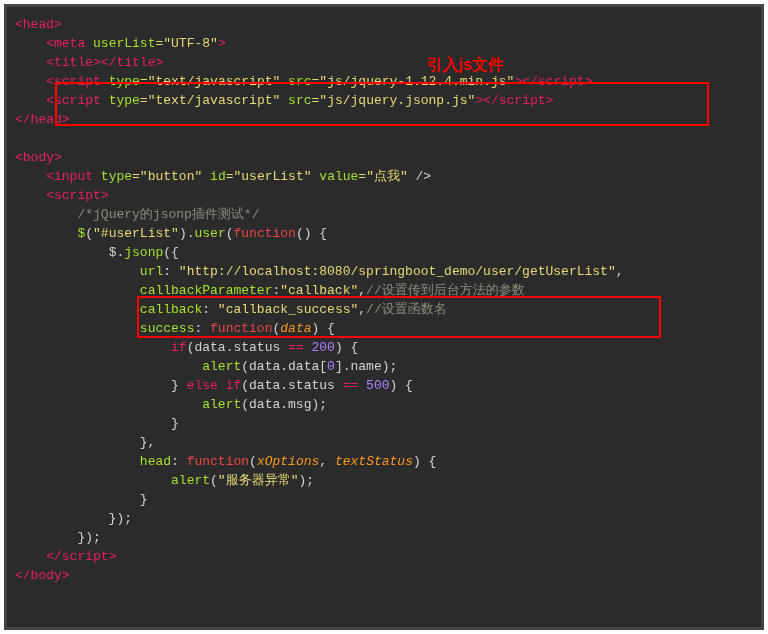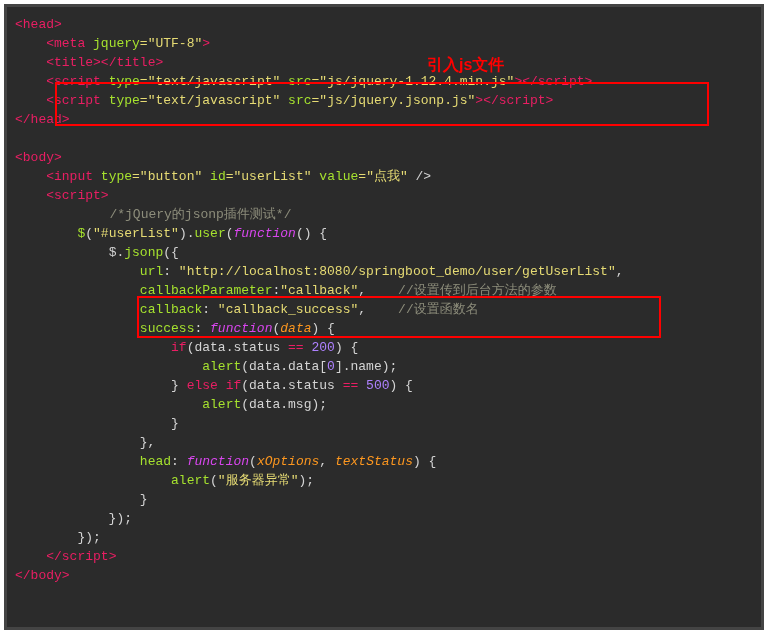--- a/index.html
+++ b/index.html
@@ -24,44 +24,44 @@
     line-height: 19px;
     white-space: pre;
     color: #d4d4d4;
   }
   .t   { color: #e91e63; }
   .attr{ color: #a6e22e; }
   .op  { color: #e6db74; }
   .str { color: #e6db74; }
   .pl  { color: #d4d4d4; }
   .fn  { color: #a6e22e; }
-  .kw  { color: #d946ef; font-style: italic; }
+  .kw  { color: #ef4444; }
   .var { color: #a6e22e; }
   .param{ color: #fd971f; font-style: italic; font-family: Liberation Mono, monospace; }
   .num { color: #ae81ff; }
-  .com { color: #8d8d7b; margin-left: 32px; }
+  .com { color: #8d8d7b; }
   .red-box {
     position: absolute;
     border: 2px solid #ff0000;
     background: transparent;
     pointer-events: none;
   }
   .label {
     position: absolute;
     color: #ff0000;
     font-family: "Microsoft YaHei", sans-serif;
     font-size: 16px;
   }
 </style>
 </head>
 <body>
 
 <div class="outer-frame">
   <div class="code-container" id="code-container"><span class="t">&lt;head&gt;</span>
-<span class="pl">    </span><span class="t">&lt;meta </span><span class="attr">jquery</span><span class="op">=</span><span class="str">"UTF-8"</span><span class="t">&gt;</span>
+<span class="pl">    </span><span class="t">&lt;meta </span><span class="attr">userList</span><span class="op">=</span><span class="str">"UTF-8"</span><span class="t">&gt;</span>
 <span class="pl">    </span><span class="t">&lt;title&gt;</span><span class="t">&lt;/title&gt;</span>
 <span class="pl">    </span><span class="t">&lt;script </span><span class="attr">type</span><span class="op">=</span><span class="str">"text/javascript" </span><span class="attr">src</span><span class="op">=</span><span class="str">"js/jquery-1.12.4.min.js"</span><span class="t">&gt;&lt;/script&gt;</span>
 <span class="pl">    </span><span class="t">&lt;script </span><span class="attr">type</span><span class="op">=</span><span class="str">"text/javascript" </span><span class="attr">src</span><span class="op">=</span><span class="str">"js/jquery.jsonp.js"</span><span class="t">&gt;&lt;/script&gt;</span>
 <span class="t">&lt;/head&gt;</span>
 <span class="pl"></span>
 <span class="t">&lt;body&gt;</span>
 <span class="pl">    </span><span class="t">&lt;input </span><span class="attr">type</span><span class="op">=</span><span class="str">"button" </span><span class="attr">id</span><span class="op">=</span><span class="str">"userList" </span><span class="attr">value</span><span class="op">=</span><span class="str">"点我"</span><span class="pl"> /&gt;</span>
 <span class="pl">    </span><span class="t">&lt;script&gt;</span>
 <span class="pl">        </span><span class="com">/*jQuery的jsonp插件测试*/</span>
 <span class="pl">        </span><span class="fn">$</span><span class="pl">(</span><span class="str">"#userList"</span><span class="pl">).</span><span class="fn">user</span><span class="pl">(</span><span class="kw">function</span><span class="pl">() {</span>

